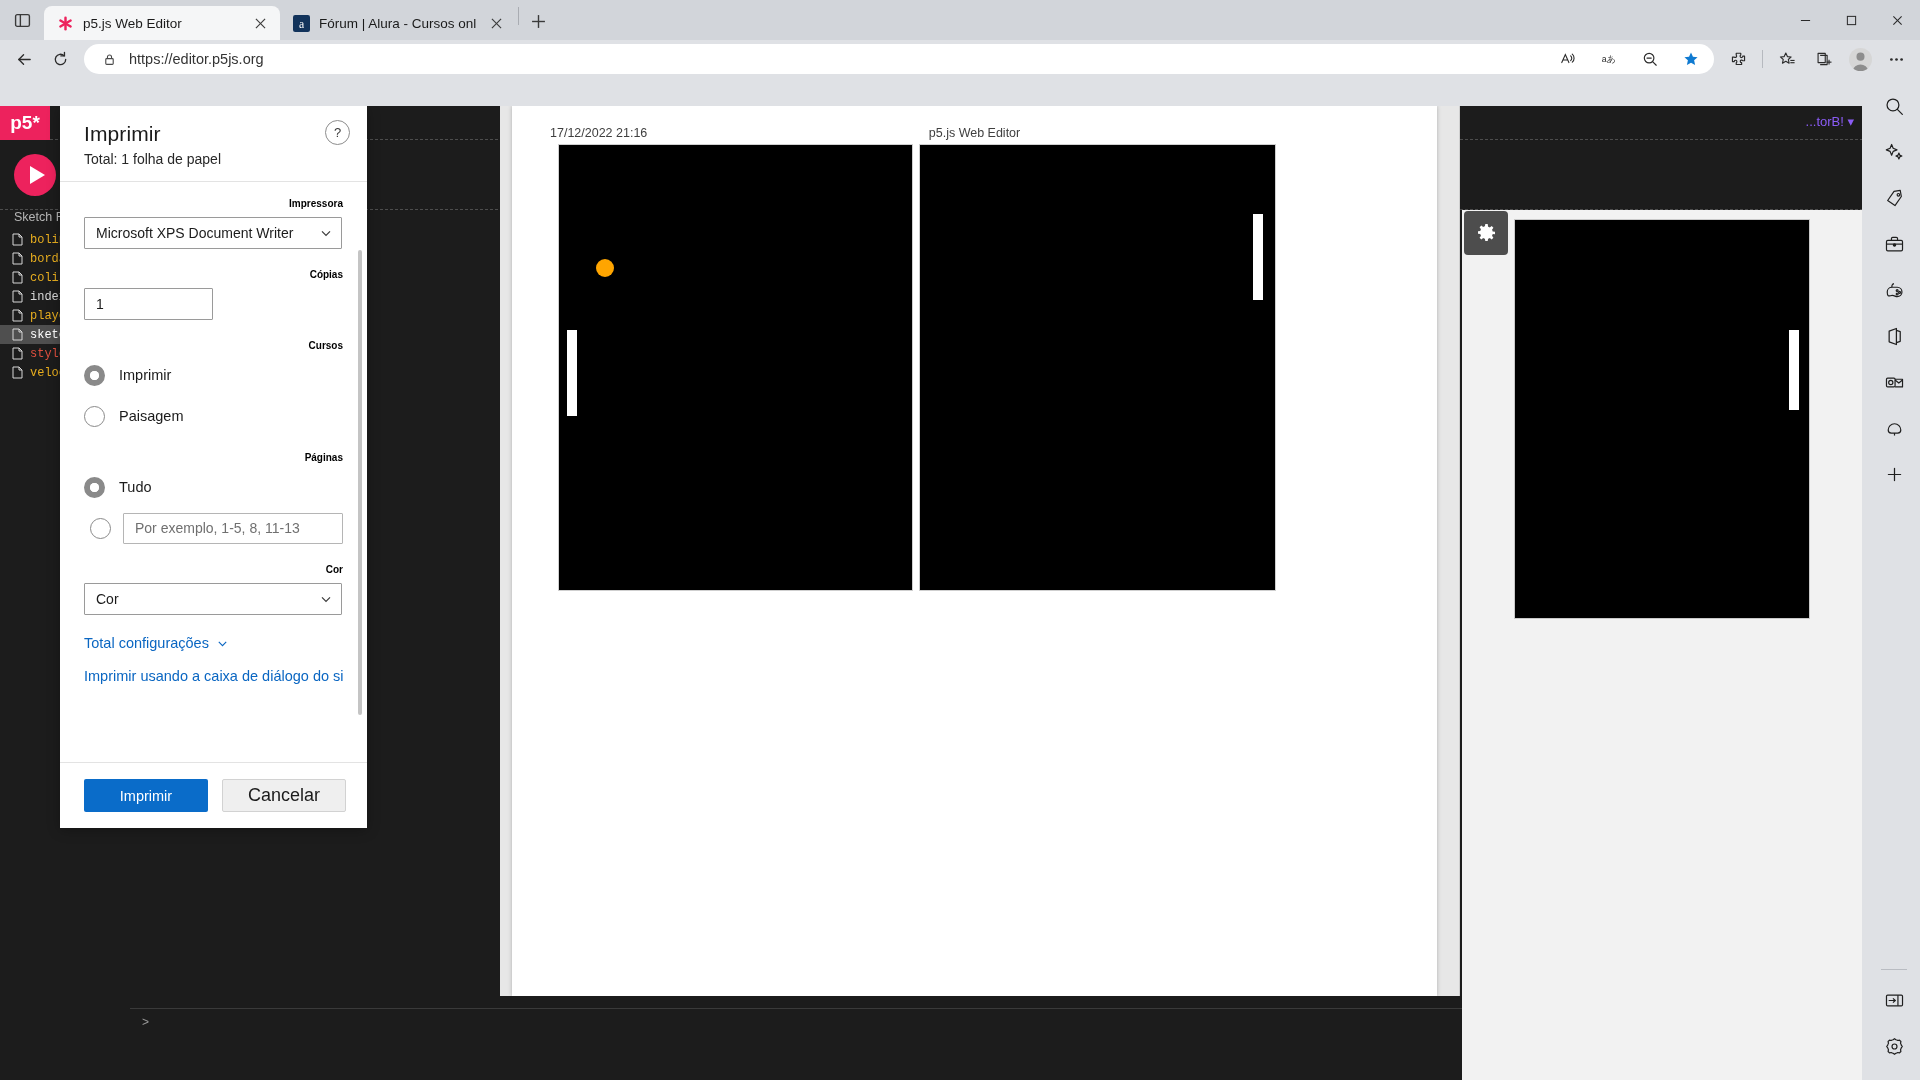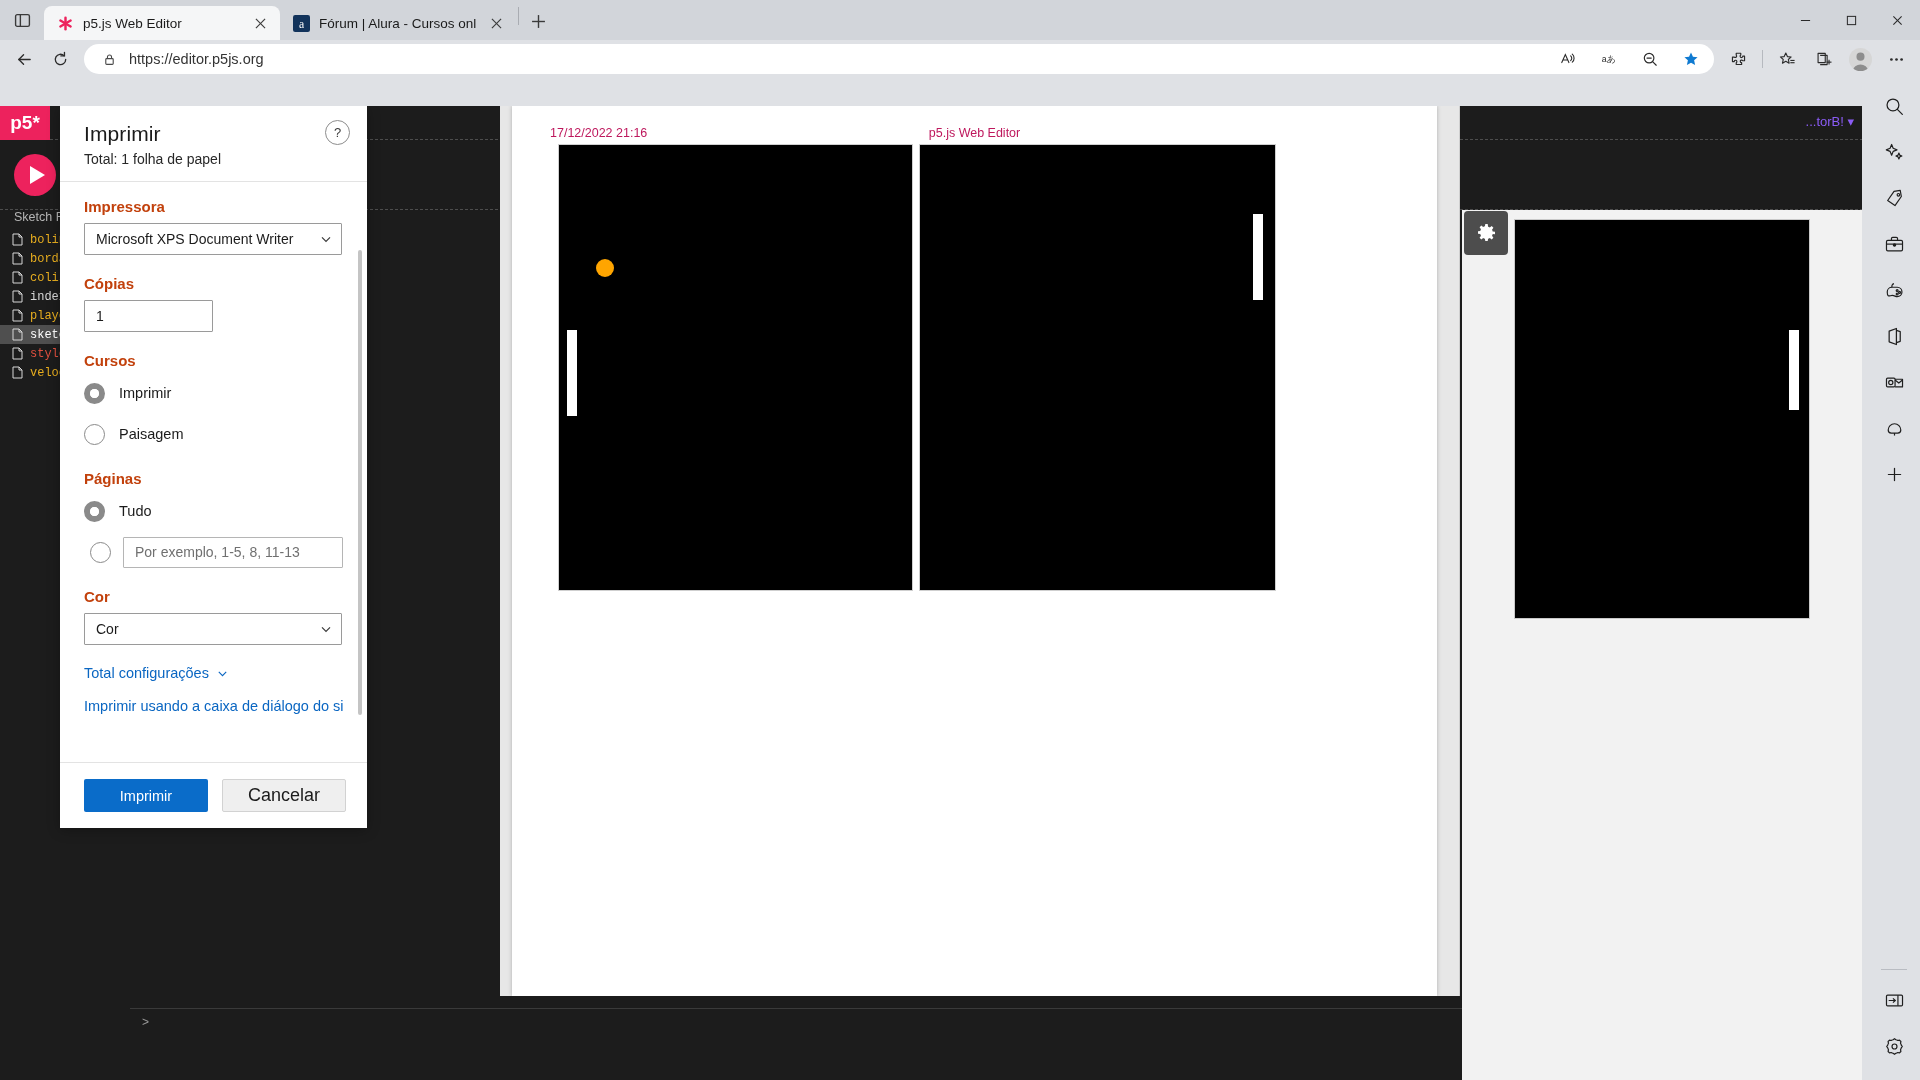--- a/index.html
+++ b/index.html
@@ -145,21 +145,21 @@
     position: absolute; left: 500px; top: 0; width: 960px; height: 890px;
     background: #e7e7e7; border-right: 1px solid #cfcfcf;
     overflow: hidden;
   }
   .preview-page {
     position: absolute; left: 12px; top: 0px; width: 925px; height: 890px;
     background: #ffffff; box-shadow: 0 0 4px rgba(0,0,0,0.25);
   }
   .preview-header {
     position:absolute; left:0; top: 20px; width: 100%; height: 18px;
-    font-size: 12.5px; color: #be185d; font-family: "Liberation Sans", sans-serif;
+    font-size: 12.5px; color: #404040; font-family: "Liberation Sans", sans-serif;
   }
   .preview-date { position:absolute; left: 38px; top: 0; }
   .preview-title { position:absolute; left: 0; right: 0; text-align: center; top: 0; }
 
   .preview-canvases { position:absolute; left: 46px; top: 38px; display:flex; gap: 6px; }
   .pcanvas { background: #000; border: 1px solid #cfcfcf; position: relative; }
   .pcanvas.left { width: 355px; height: 447px; }
   .pcanvas.right { width: 357px; height: 447px; }
   .ball {
     position: absolute; border-radius: 50%; background: #ffa500;
@@ -183,21 +183,21 @@
     display:flex; align-items:center; justify-content:center;
     font-size: 13px; color: #3a3a3a; cursor: pointer;
   }
   .pd-divider { height: 1px; background: #e3e3e3; }
 
   .pd-body { flex: 1 1 auto; overflow: hidden; position: relative; padding: 0; }
   .pd-scrollarea { position:absolute; inset:0; padding: 16px 24px 0 24px; }
   .pd-scrollbar { position:absolute; right: 5px; top: 8px; width: 4px; bottom: 28px; }
   .pd-scrollthumb { position:absolute; top: 60px; width: 4px; height: 465px; background:#c4c4c4; border-radius: 2px; }
 
-  .pd-label { font-size: 15px; font-weight: 700; color: #c2410c; margin-bottom: 8px; }
+  .pd-label { font-size: 10px; font-weight: 700; color: #000000; margin-bottom: 8px; text-align: right; }
   .pd-group { margin-bottom: 20px; }
   .pd-select {
     width: 258px; height: 32px; border: 1px solid #9a9a9a; background: #fff;
     display:flex; align-items:center; padding: 0 8px 0 11px;
     font-size: 14px; color: #1b1b1b; cursor: pointer; border-radius: 1px;
   }
   .pd-select span.val { flex: 1 1 auto; overflow:hidden; white-space: nowrap; }
   .chev { width: 14px; height: 14px; flex:none; }
   .pd-input {
     width: 129px; height: 32px; border: 1px solid #9a9a9a; background: #fff;

